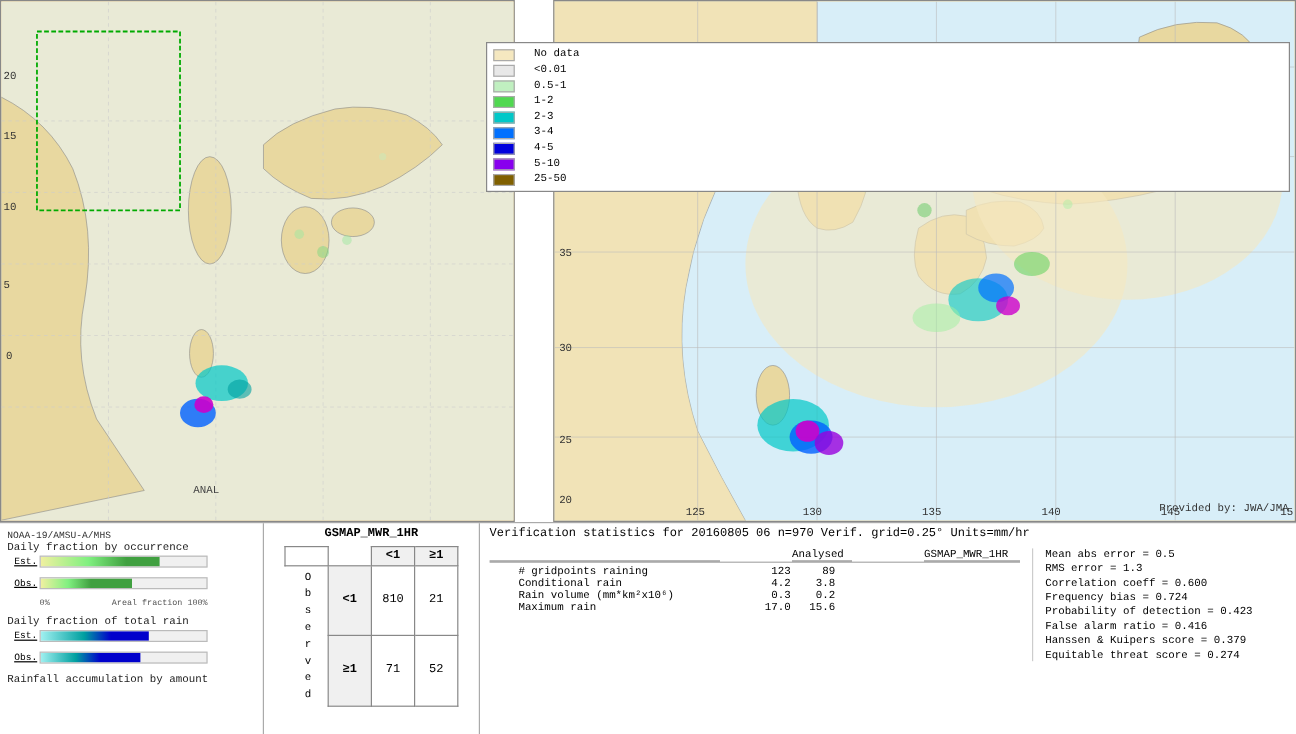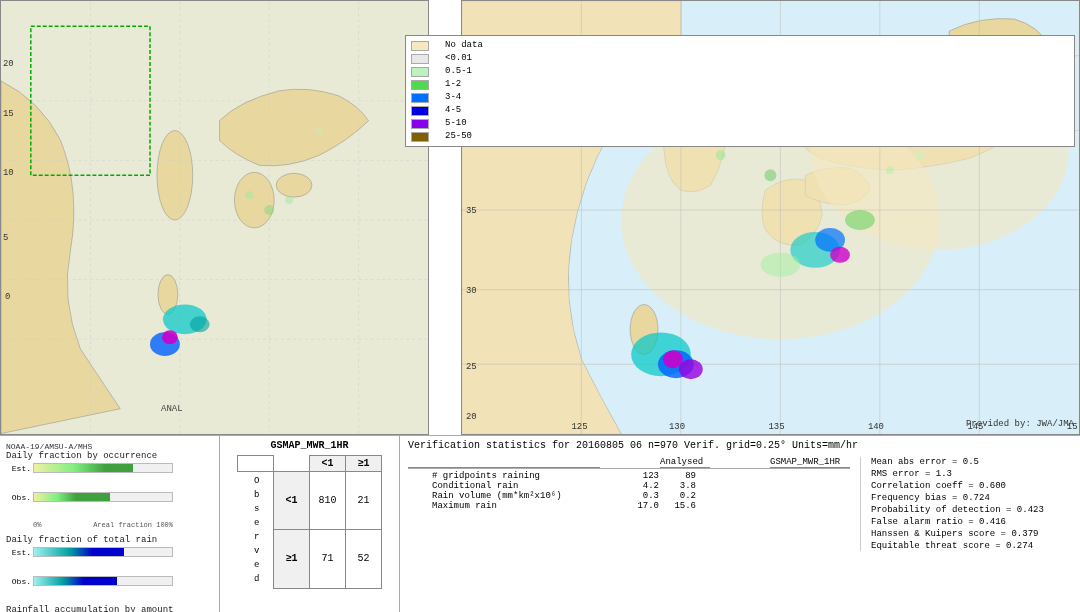--- a/index.html
+++ b/index.html
@@ -126,22 +126,23 @@
       font-size: 9px;
       color: #222;
       margin-bottom: 2px;
     }
     .bar-chart {
       margin-bottom: 6px;
     }
     .bar-row {
       display: flex;
       align-items: center;
-      margin-bottom: 19px;
+      margin-bottom: 8px;
       gap: 2px;
+      text-decoration: underline;
     }
     .bar-label {
       width: 25px;
       font-size: 8px;
       text-align: right;
       flex-shrink: 0;
     }
     .bar-track {
       width: 140px;
       height: 10px;
@@ -313,20 +314,24 @@
       <span class="legend-swatch" style="background:#e8e8e8;"></span>
       <span>&lt;0.01</span>
     </div>
     <div class="legend-row">
       <span class="legend-swatch" style="background:#c0f0c0;"></span>
       <span>0.5-1</span>
     </div>
     <div class="legend-row">
       <span class="legend-swatch" style="background:#50d850;"></span>
       <span>1-2</span>
+    </div>
+    <div class="legend-row">
+      <span class="legend-swatch" style="background:#00c8c8;"></span>
+      <span>2-3</span>
     </div>
     <div class="legend-row">
       <span class="legend-swatch" style="background:#0070ff;"></span>
       <span>3-4</span>
     </div>
     <div class="legend-row">
       <span class="legend-swatch" style="background:#0000dd;"></span>
       <span>4-5</span>
     </div>
     <div class="legend-row">

